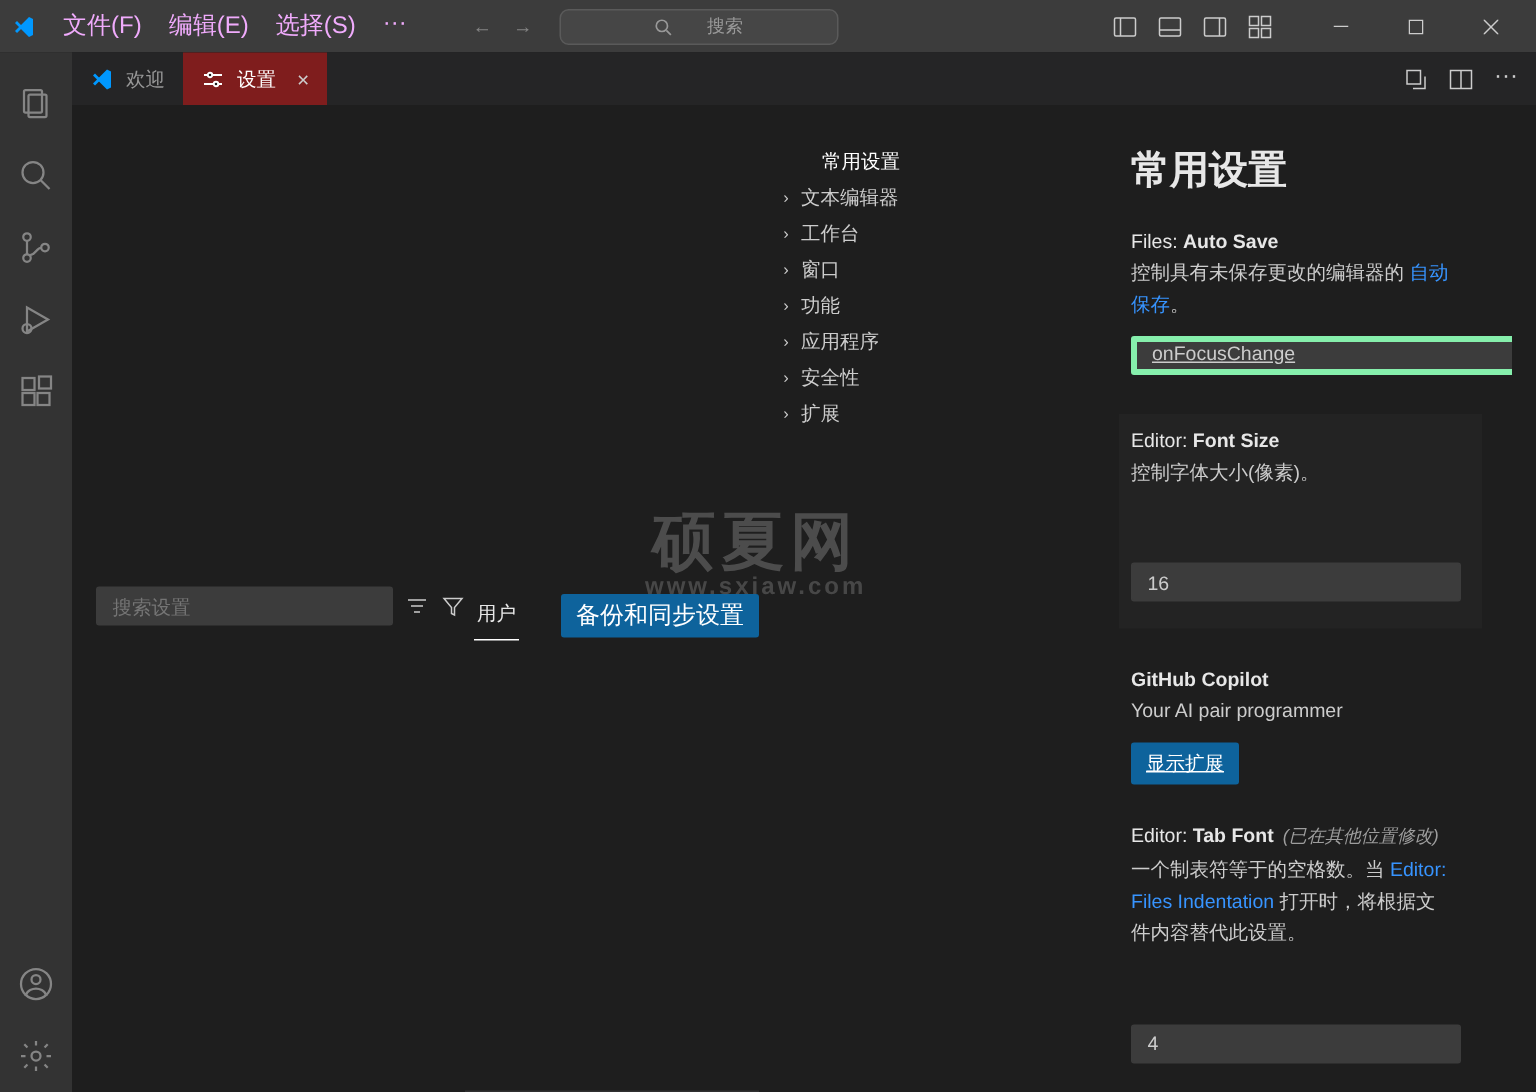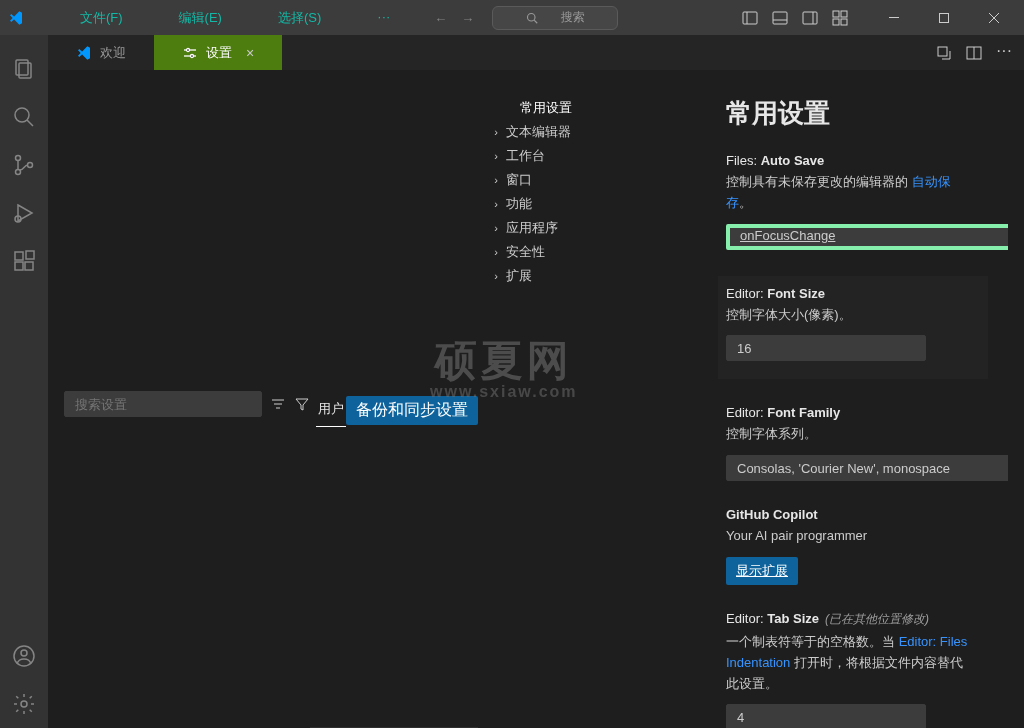--- a/index.html
+++ b/index.html
@@ -2,49 +2,49 @@
 <html><head>
 <meta charset="utf-8">
 <style>
 * { margin:0; padding:0; box-sizing:border-box; }
 body { width:1024px; height:728px; background:#1e1e1e; color:#cccccc; font-family:-apple-system,"Segoe UI",sans-serif; font-size:13px; overflow:hidden; position:relative; }
 
 
 .titlebar { height:35px; background:#3c3c3c; display:flex; align-items:center; padding:0 8px; }
 .titlebar .vs-logo { width:16px; height:16px; margin-right:10px; }
 .menu-items { display:flex; gap:2px; }
-.menu-item { padding:4px 8px; color:#14b8a6; cursor:pointer; border-radius:4px; font-size:13px;margin-left:38px; }
+.menu-item { padding:4px 8px; color:#f0abfc; cursor:pointer; border-radius:4px; font-size:16px; }
 .nav-arrows { display:flex; gap:14px; margin-left:36px; margin-right:18px; }
 .nav-arrow { color:#858585; cursor:pointer; }
 .search-global { flex:1; max-width:420px; height:24px; background:#464646; border:1px solid #5a5a5a; border-radius:6px; display:flex; align-items:center; justify-content:center; color:#999; font-size:12px; gap:23px; }
 .title-spacer { flex:1; }
 .layout-icons { display:flex; gap:14px; margin-right:24px; }
 .layout-icon { width:16px; height:16px; color:#cccccc; cursor:pointer; }
 .window-controls { display:flex; gap:6px; }
 .win-btn { width:44px; height:30px; display:flex; align-items:center; justify-content:center; color:#cccccc; cursor:pointer; }
 
 
 .main { display:flex; height:693px; }
 .activitybar { width:48px; background:#333333; display:flex; flex-direction:column; align-items:center; padding-top:10px; }
 .activitybar .act-icon { width:48px; height:48px; display:flex; align-items:center; justify-content:center; color:#858585; cursor:pointer; }
 .activitybar .spacer { flex:1; }
 
 .content { flex:1; display:flex; flex-direction:column; background:#1e1e1e; }
 .tab-bar { height:35px; background:#252526; display:flex; align-items:center; }
-.tab { height:35px; display:flex; align-items:center; padding:0 28px; gap:8px; color:#969696; cursor:pointer; font-size:13px; }
-.tab.active { background:#4d7c0f; color:#ffffff; }
+.tab { height:35px; display:flex; align-items:center; padding:0 12px; gap:8px; color:#969696; cursor:pointer; font-size:13px; }
+.tab.active { background:#7f1d1d; color:#ffffff; }
 .tab .close { margin-left:6px; color:#cccccc; font-size:14px; }
 .tab-actions { margin-left:auto; display:flex; gap:14px; padding-right:12px; color:#cccccc; }
 
 .settings-body { flex:1; display:flex; flex-direction:row; padding:10px 16px 0 16px; overflow:hidden; }
 .search-row { display:flex; align-items:center; }
 .search-settings { flex:1; height:26px; background:#3c3c3c; border:1px solid #3c3c3c; color:#cccccc; padding:0 10px; font-size:13px; outline:none; border-radius:2px; }
 .search-icons { display:flex; gap:8px; margin-left:8px; color:#cccccc; }
 
-.scope-row { display:flex; align-items:center; margin-top:14px; border-bottom:1px solid #303031; }
+.scope-row { display:flex; align-items:center; margin-top:14px; border-bottom:1px solid #303031;gap:28px; }
 .scope-tab { padding:6px 2px 8px 2px; color:#e7e7e7; font-size:13px; cursor:pointer; margin-left:6px; }
 .scope-tab.active { border-bottom:1px solid #fff; }
 .sync-btn { margin-left:auto; background:#0e639c; color:#fff; padding:4px 10px; border:none; border-radius:2px; font-size:16px; cursor:pointer; }
 
 .split { flex:1; display:flex; overflow:hidden; }
 .toc { width:240px; padding:16px 0 0 10px; }
 .toc-item { display:flex; align-items:center; padding:3px 0; color:#cccccc; font-size:13px; cursor:pointer; gap:2px; }
 .toc-item.sel { color:#ffffff; }
 .toc-item .chev { width:16px; color:#cccccc; font-size:11px; text-align:center; }
 .toc-item.noexp .chev { visibility:hidden; }
@@ -56,21 +56,21 @@
 .setting.hl { background:#232323; margin-left:-26px; margin-right:-20px; padding:10px 20px 18px 26px; }
 .setting-label { font-size:13px; color:#e7e7e7; margin-bottom:4px; }
 .setting-label .prefix { font-weight:400; }
 .setting-label .name { font-weight:600; }
 .setting-desc { font-size:13px; color:#cccccc; margin-bottom:10px; line-height:1.6; }
 .setting-desc .link { color:#3794ff; }
 .setting-modified { font-style:italic; color:#9d9d9d; margin-left:6px; font-size:12px; }
 .select-box { width:320px; height:26px; background:#3c3c3c; border:4px solid #86efac; color:#cccccc; padding:0 26px 0 10px; font-size:13px; border-radius:2px; position:relative; display:flex; align-items:flex-start;text-decoration:underline; }
 .select-box::after { content:''; position:absolute; right:8px; top:10px; border:4px solid transparent; border-top-color:#cccccc; }
 .text-input { width:320px; height:26px; background:#3c3c3c; border:1px solid #3c3c3c; color:#cccccc; padding:0 10px; font-size:13px; border-radius:2px; outline:none; }
-.text-input.short { width:200px; }
+.text-input.short { width:220px;margin-top:40px; }
 .primary-btn { background:#0e639c; color:#fff; border:none; padding:5px 10px; font-size:13px; border-radius:2px; cursor:pointer;text-decoration:underline; }
 
 
 .watermark { position:absolute; left:430px; top:340px; color:#737373; font-size:42px; font-weight:bold; pointer-events:none; opacity:0.55; text-align:center; line-height:1.0; letter-spacing:4px; }
 .watermark .sub { font-size:16px; letter-spacing:2px; display:block; margin-top:2px; opacity:0.9; }
 
 svg { display:block; }
 </style>
 </head>
 <body>
@@ -287,34 +287,29 @@
               </div>
           </div>
 
           <div class="setting hl">
             
             <div class="setting-label"><span class="prefix">Editor:</span> <span class="name">Font Size</span></div>
             <div class="setting-desc">控制字体大小(像素)。</div>
             <input class="text-input short" value="16" style="">
           </div>
 
-          <div class="setting">
-            <div class="setting-label"><span class="prefix">Editor:</span> <span class="name">Font Family</span></div>
-            <div class="setting-desc">控制字体系列。</div>
-            <input class="text-input" value="Consolas, 'Courier New', monospace" style="">
-          </div>
 
           <div class="setting">
             <div class="setting-label"><span class="name">GitHub Copilot</span></div>
             <div class="setting-desc">Your AI pair programmer</div>
             <button class="primary-btn">显示扩展</button>
           </div>
 
           <div class="setting">
-            <div class="setting-label"><span class="prefix">Editor:</span> <span class="name">Tab Size</span><span class="setting-modified">(已在其他位置修改)</span></div>
+            <div class="setting-label"><span class="prefix">Editor:</span> <span class="name">Tab Font</span><span class="setting-modified">(已在其他位置修改)</span></div>
             <div class="setting-desc"><span>一个制表符等于的空格数。当 </span><span class="link">Editor: Files Indentation</span><span> 打开时，将根据文件内容替代此设置。</span></div>
             <input class="text-input short" value="4" style="">
           </div>
         </div>
       </div>
     </div>
   </div>
 </div>
 
 <div class="watermark">

